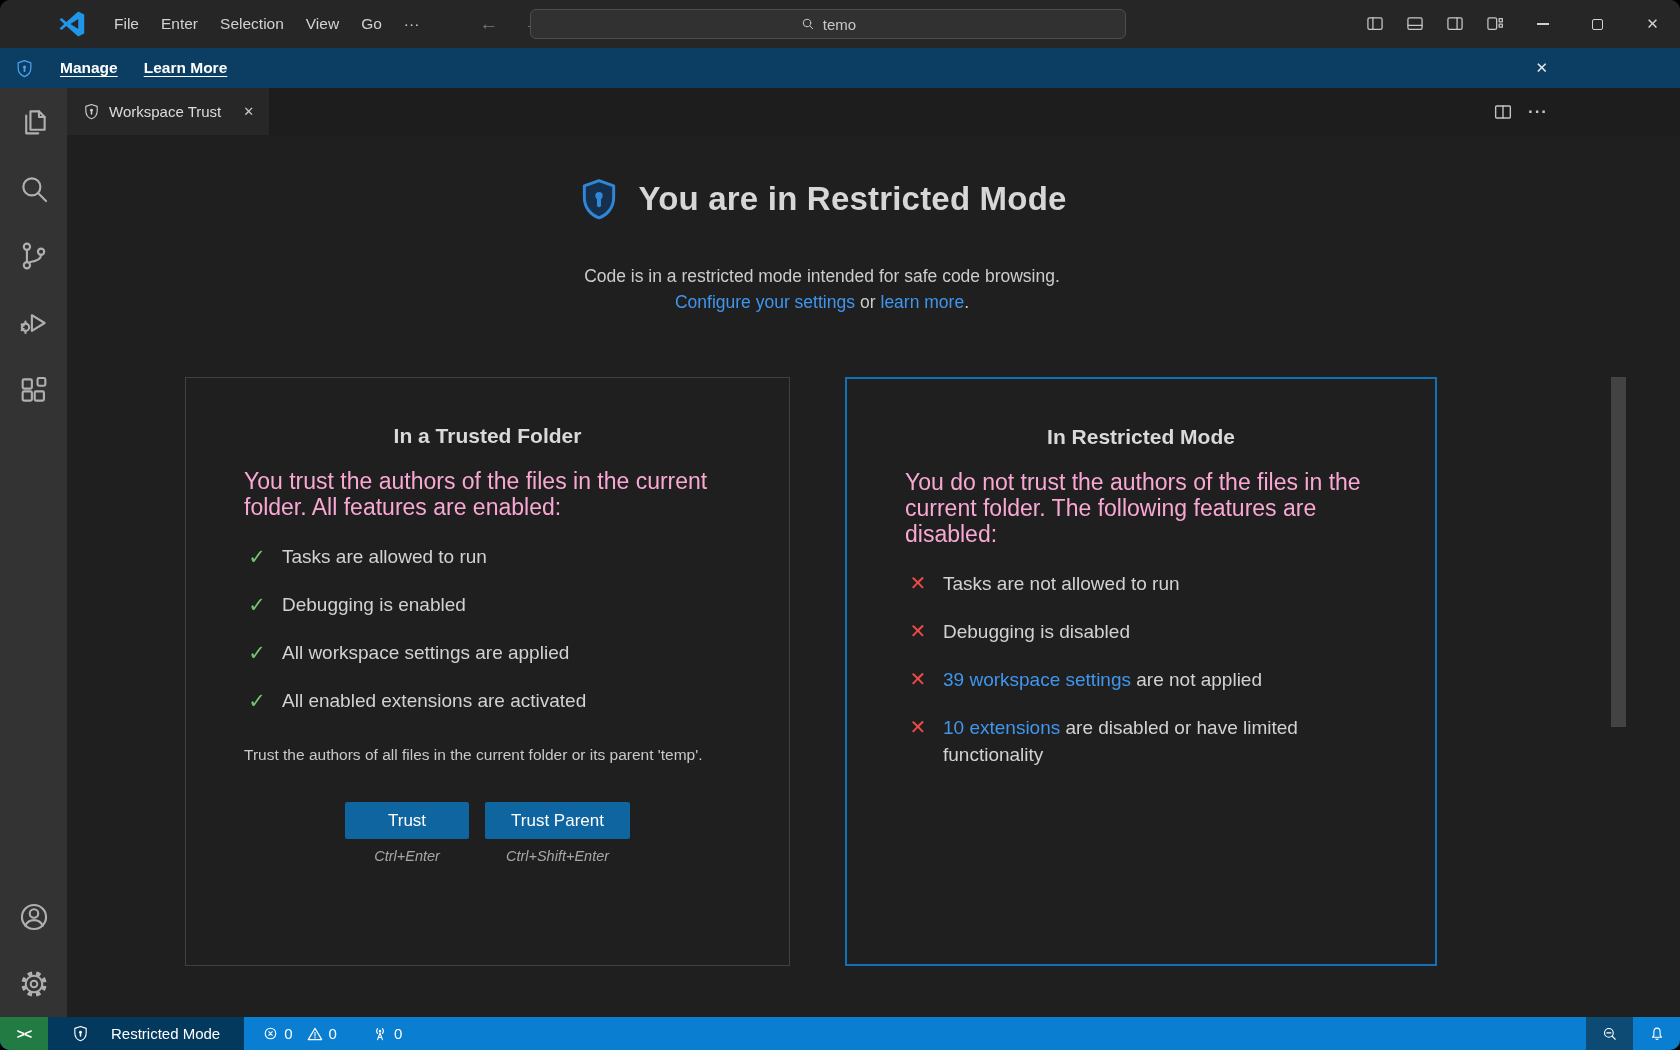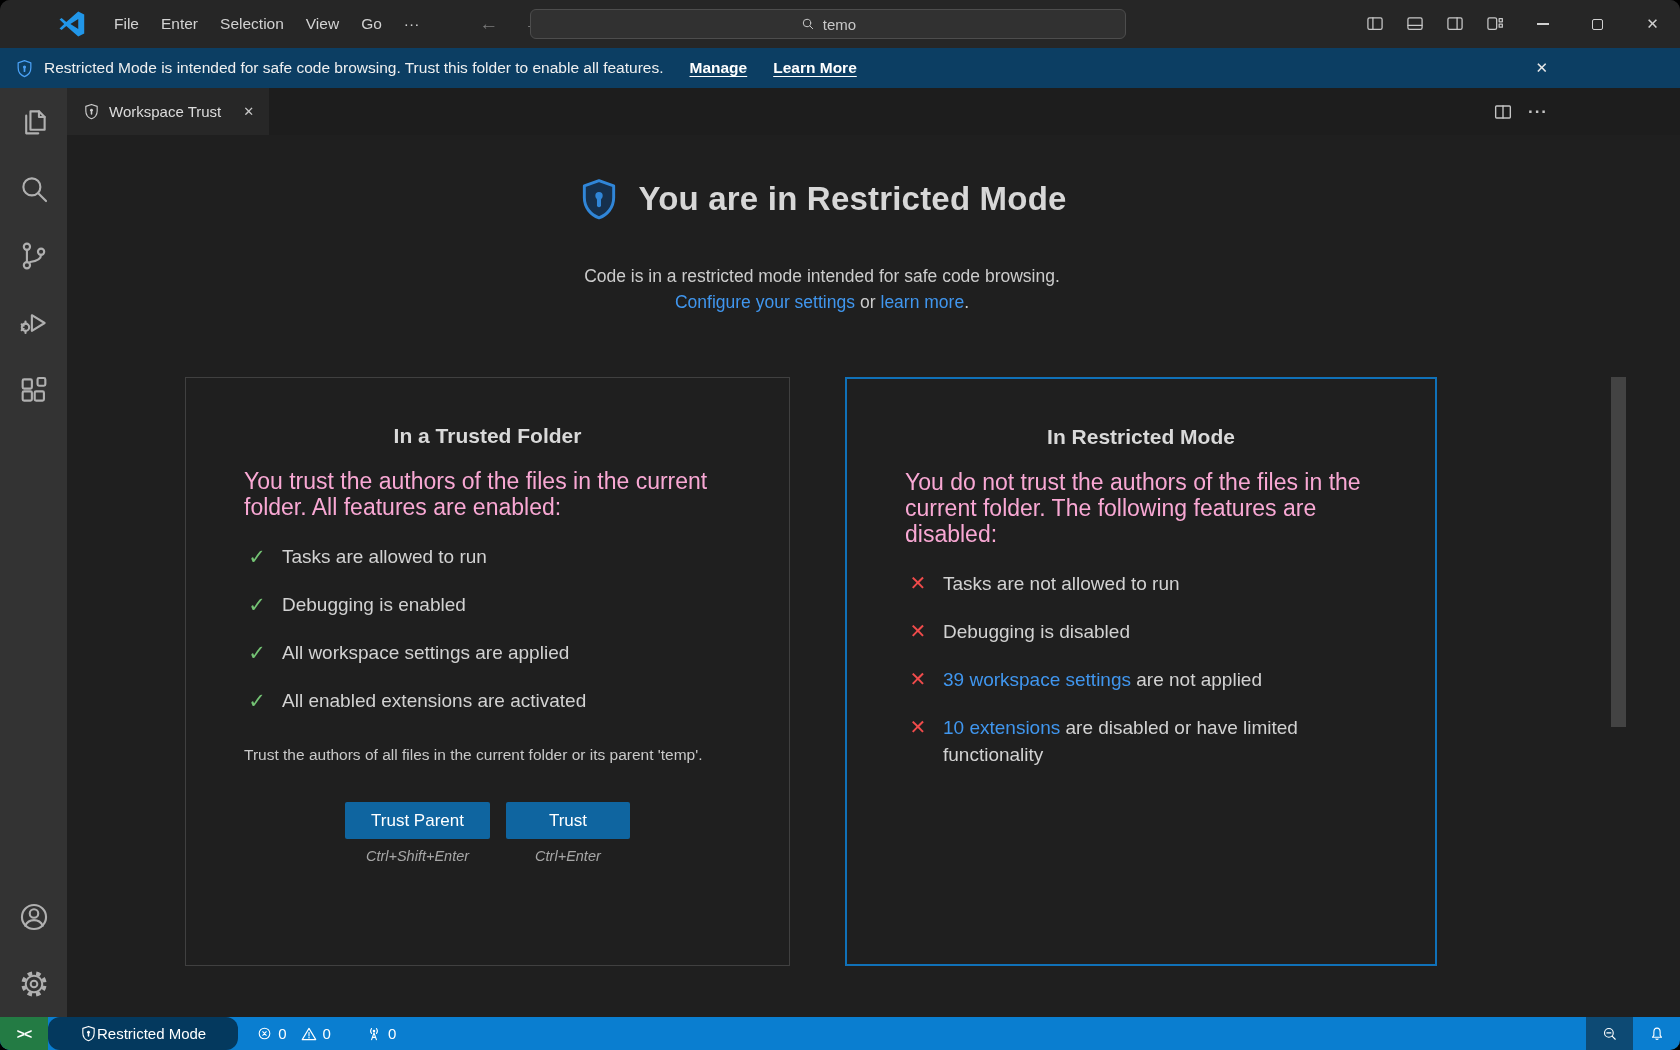--- a/index.html
+++ b/index.html
@@ -77,21 +77,21 @@
   .btn{ height:37px; min-width:124px; padding:0 26px; background:var(--button_blue,#0f65a0); color:#fff;
         border:none; border-radius:2px; font-size:17px; font-family:inherit; cursor:pointer; }
   .shortcut{ font-size:14.5px; font-style:italic; color:#a6a6a6; }
   .scrollbar{ position:absolute; left:1544px; top:242px; width:15px; height:350px; background:#434343; }
 
   
   .statusbar{ position:absolute; left:0; bottom:0; width:100%; height:33px; background:var(--status_blue,#0a7ed0);
               display:flex; align-items:stretch; color:#fff; font-size:15px; }
   .sb-item{ display:flex; align-items:center; }
   .sb-remote{ width:48px; justify-content:center; background:var(--remote_green,#237b44); font-weight:700; letter-spacing:-1px; font-size:14px; }
-  .sb-restricted{ background:var(--badge_blue,#04395e); padding:0 32px; gap:0;border-radius:12px; }
+  .sb-restricted{ background:var(--badge_blue,#04395e); padding:0 24px; gap:22px; }
   .sb-problems{ margin-left:12px; gap:5px; padding:0 6px; }
   .sb-problems .num{ margin-right:8px; }
   .sb-ports{ margin-left:14px; gap:5px; padding:0 6px; }
   .sb-spacer{ flex:1; }
   .sb-zoom{ width:47px; justify-content:center; background:#0d4a74; }
   .sb-bell{ width:47px; justify-content:center; }
 
   
   svg{ display:block; }
   .stroke{ fill:none; stroke:currentColor; stroke-width:1.5; stroke-linejoin:round; stroke-linecap:round; }
@@ -170,21 +170,20 @@
       <span class="win-btn x-glyph">✕</span>
     </div>
   </div>
 
   <div class="banner">
     <svg class="shield banner-shield" viewBox="0 0 24 24" width="19" height="19">
       <path class="sh" d="M12 2 L20 4.8 V11.2 C20 16.6 16.6 20.6 12 22.3 C7.4 20.6 4 16.6 4 11.2 V4.8 Z"></path>
       <circle class="kh" cx="12" cy="10.2" r="2"></circle>
         <path class="ks" d="M12 12.2 V15.4"></path>
     </svg>
-    <span class="msg">Restricted Mode is intended for safe code browsing. Trust this folder to enable all features.</span>
     <a>Manage</a>
     <a>Learn More</a>
     <span class="close">✕</span>
   </div>
 
   <div class="activitybar">
     <span class="act-icon">
       <svg viewBox="0 0 24 24" width="34" height="34">
         <path class="stroke" d="M9.5 4.5 H15.5 L19.5 8.5 V17.5 H9.5 Z"></path>
         <path class="stroke" d="M15.5 4.5 V8.5 H19.5"></path>
@@ -296,26 +295,26 @@
           <div class="li-text">All workspace settings are applied</div>
         </div>
         <div class="li">
           <span class="mark check">✓</span>
           <div class="li-text">All enabled extensions are activated</div>
         </div>
       </div>
       <div class="pfooter">Trust the authors of all files in the current folder or its parent 'temp'.</div>
       <div class="btnrow">
         <div class="btncol">
+          <button class="btn">Trust</button>
+          <span class="shortcut">Ctrl+Enter</span>
+        </div>
+        <div class="btncol">
           <button class="btn">Trust Parent</button>
           <span class="shortcut">Ctrl+Shift+Enter</span>
-        </div>
-        <div class="btncol">
-          <button class="btn">Trust</button>
-          <span class="shortcut">Ctrl+Enter</span>
         </div>
       </div>
     </div>
 
     <div class="panel restricted">
       <h2>In Restricted Mode</h2>
       <div class="desc">You do not trust the authors of the files in the current folder. The following features are disabled:</div>
       <div class="plist">
         <div class="li">
           <span class="mark cross">✕</span>

